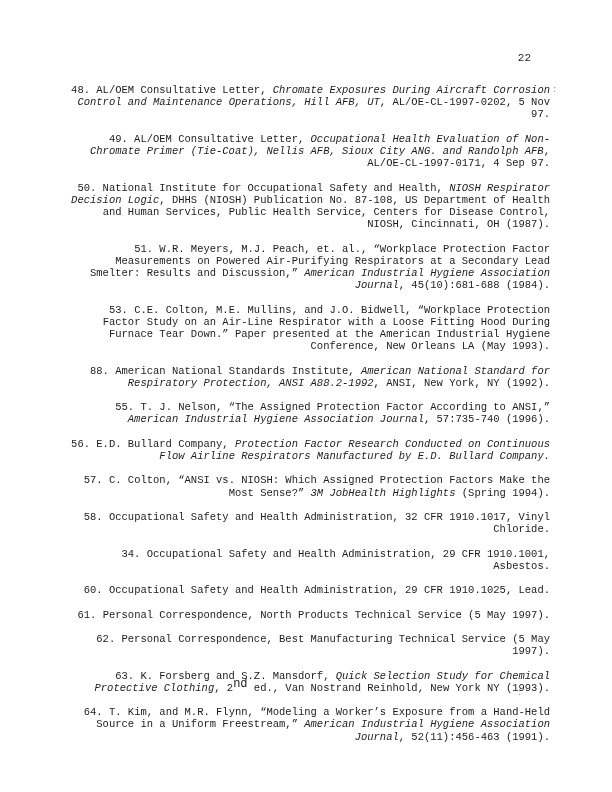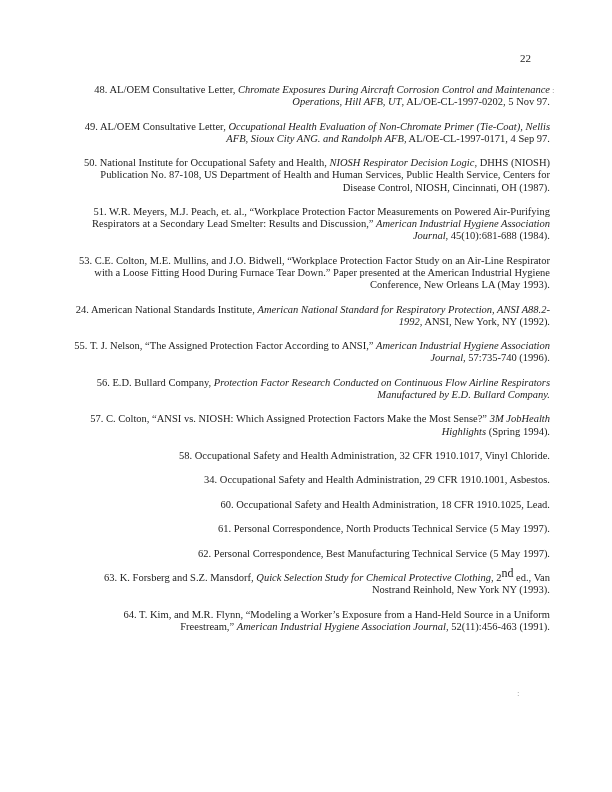--- a/index.html
+++ b/index.html
@@ -6,21 +6,21 @@
     margin: 0;
     padding: 0;
     background: #ffffff;
   }
   .page {
     position: relative;
     width: 612px;
     height: 792px;
     background: #ffffff;
     overflow: hidden;
-    font-family: Liberation Serif, serif;
+    font-family: Liberation Mono, monospace;
     color: #1c1c1c;
   }
   .page-number {
     position: absolute;
     top: 52px;
     right: 81px;
     font-size: 11px;
     line-height: 12px;
     color: #222222;
   }
@@ -69,25 +69,25 @@
   <span class="artifact artifact-top-right">:</span>
 
   <span class="artifact artifact-bottom-right">:</span>
 
   <main class="references">
       <p class="reference"><span>48. AL/OEM Consultative Letter, </span><em>Chromate Exposures During Aircraft Corrosion Control and Maintenance Operations, Hill AFB, UT</em><span>, AL/OE-CL-1997-0202, 5 Nov 97.</span></p>
       <p class="reference"><span>49. AL/OEM Consultative Letter, </span><em>Occupational Health Evaluation of Non-Chromate Primer (Tie-Coat), Nellis AFB, Sioux City ANG. and Randolph AFB</em><span>, AL/OE-CL-1997-0171, 4 Sep 97.</span></p>
       <p class="reference"><span>50. National Institute for Occupational Safety and Health, </span><em>NIOSH Respirator Decision Logic</em><span>, DHHS (NIOSH) Publication No. 87-108, US Department of Health and Human Services, Public Health Service, Centers for Disease Control, NIOSH, Cincinnati, OH (1987).</span></p>
       <p class="reference"><span>51. W.R. Meyers, M.J. Peach, et. al., “Workplace Protection Factor Measurements on Powered Air-Purifying Respirators at a Secondary Lead Smelter: Results and Discussion,” </span><em>American Industrial Hygiene Association Journal</em><span>, 45(10):681-688 (1984).</span></p>
       <p class="reference"><span>53. C.E. Colton, M.E. Mullins, and J.O. Bidwell, “Workplace Protection Factor Study on an Air-Line Respirator with a Loose Fitting Hood During Furnace Tear Down.” Paper presented at the American Industrial Hygiene Conference, New Orleans LA (May 1993).</span></p>
-      <p class="reference"><span>24. American National Standards Institute, </span><em>American National Standard for Respiratory Protection, ANSI A88.2-1992</em><span>, ANSI, New York, NY (1992).</span></p>
+      <p class="reference"><span>88. American National Standards Institute, </span><em>American National Standard for Respiratory Protection, ANSI A88.2-1992</em><span>, ANSI, New York, NY (1992).</span></p>
       <p class="reference"><span>55. T. J. Nelson, “The Assigned Protection Factor According to ANSI,” </span><em>American Industrial Hygiene Association Journal</em><span>, 57:735-740 (1996).</span></p>
       <p class="reference"><span>56. E.D. Bullard Company, </span><em>Protection Factor Research Conducted on Continuous Flow Airline Respirators Manufactured by E.D. Bullard Company.</em></p>
       <p class="reference"><span>57. C. Colton, “ANSI vs. NIOSH: Which Assigned Protection Factors Make the Most Sense?” </span><em>3M JobHealth Highlights</em><span> (Spring 1994).</span></p>
       <p class="reference"><span>58. Occupational Safety and Health Administration, 32 CFR 1910.1017, Vinyl Chloride.</span></p>
       <p class="reference"><span>34. Occupational Safety and Health Administration, 29 CFR 1910.1001, Asbestos.</span></p>
-      <p class="reference"><span>60. Occupational Safety and Health Administration, 18 CFR 1910.1025, Lead.</span></p>
+      <p class="reference"><span>60. Occupational Safety and Health Administration, 29 CFR 1910.1025, Lead.</span></p>
       <p class="reference"><span>61. Personal Correspondence, North Products Technical Service (5 May 1997).</span></p>
       <p class="reference"><span>62. Personal Correspondence, Best Manufacturing Technical Service (5 May 1997).</span></p>
       <p class="reference"><span>63. K. Forsberg and S.Z. Mansdorf, </span><em>Quick Selection Study for Chemical Protective Clothing</em><span>, 2</span><sup>nd</sup><span> ed., Van Nostrand Reinhold, New York NY (1993).</span></p>
       <p class="reference"><span>64. T. Kim, and M.R. Flynn, “Modeling a Worker’s Exposure from a Hand-Held Source in a Uniform Freestream,” </span><em>American Industrial Hygiene Association Journal</em><span>, 52(11):456-463 (1991).</span></p>
     </main>
 </div>
 
 </body></html>

